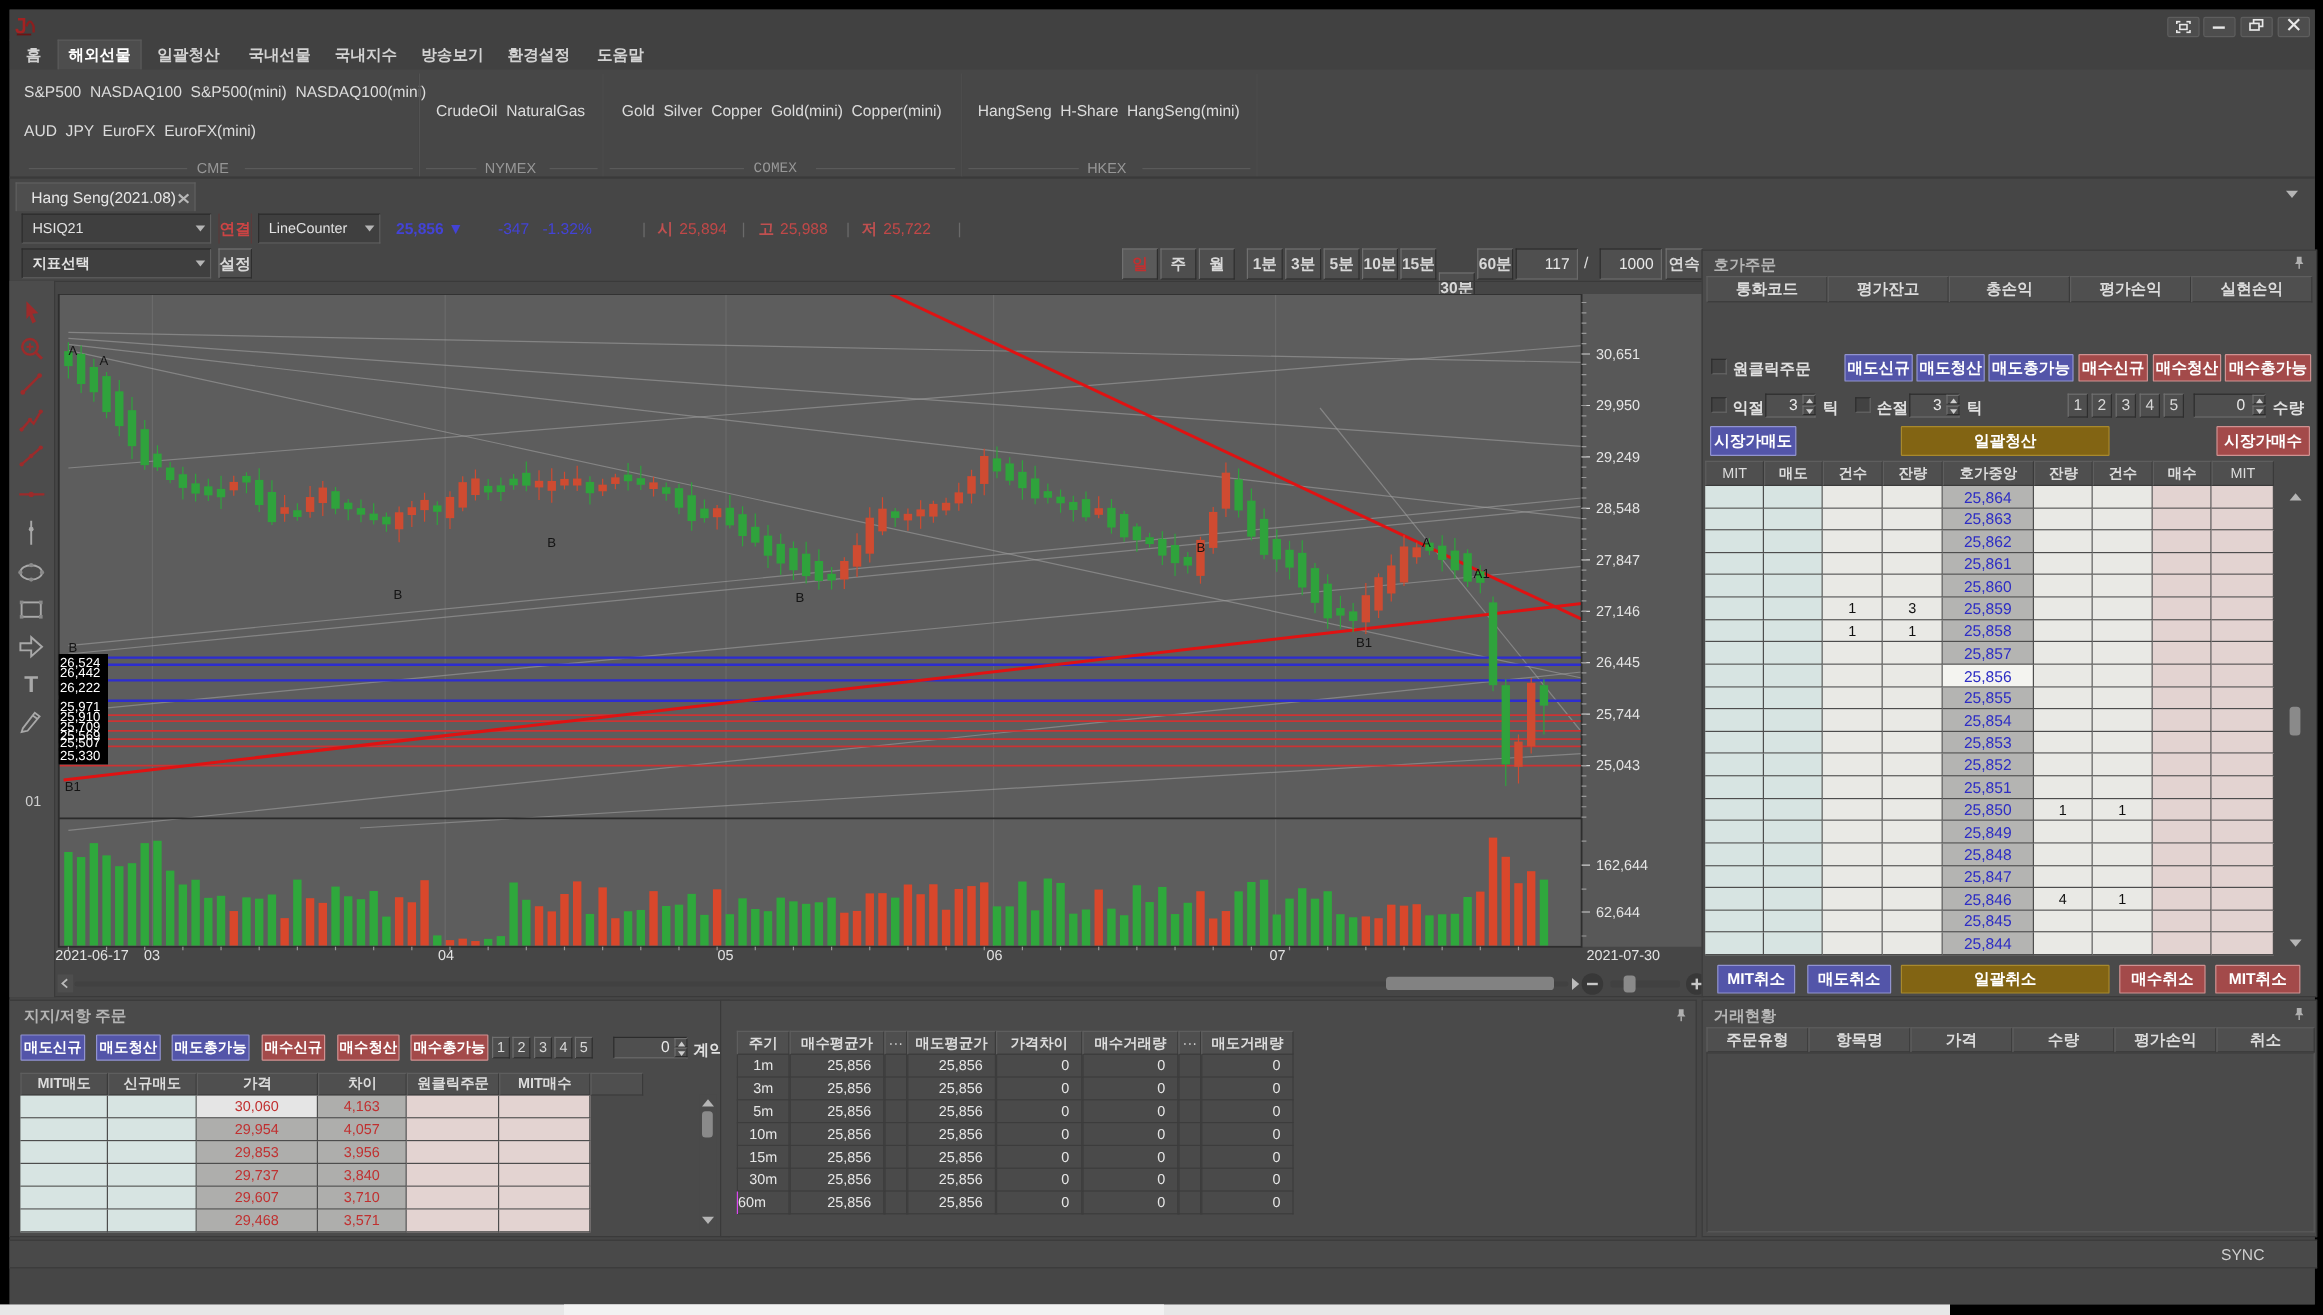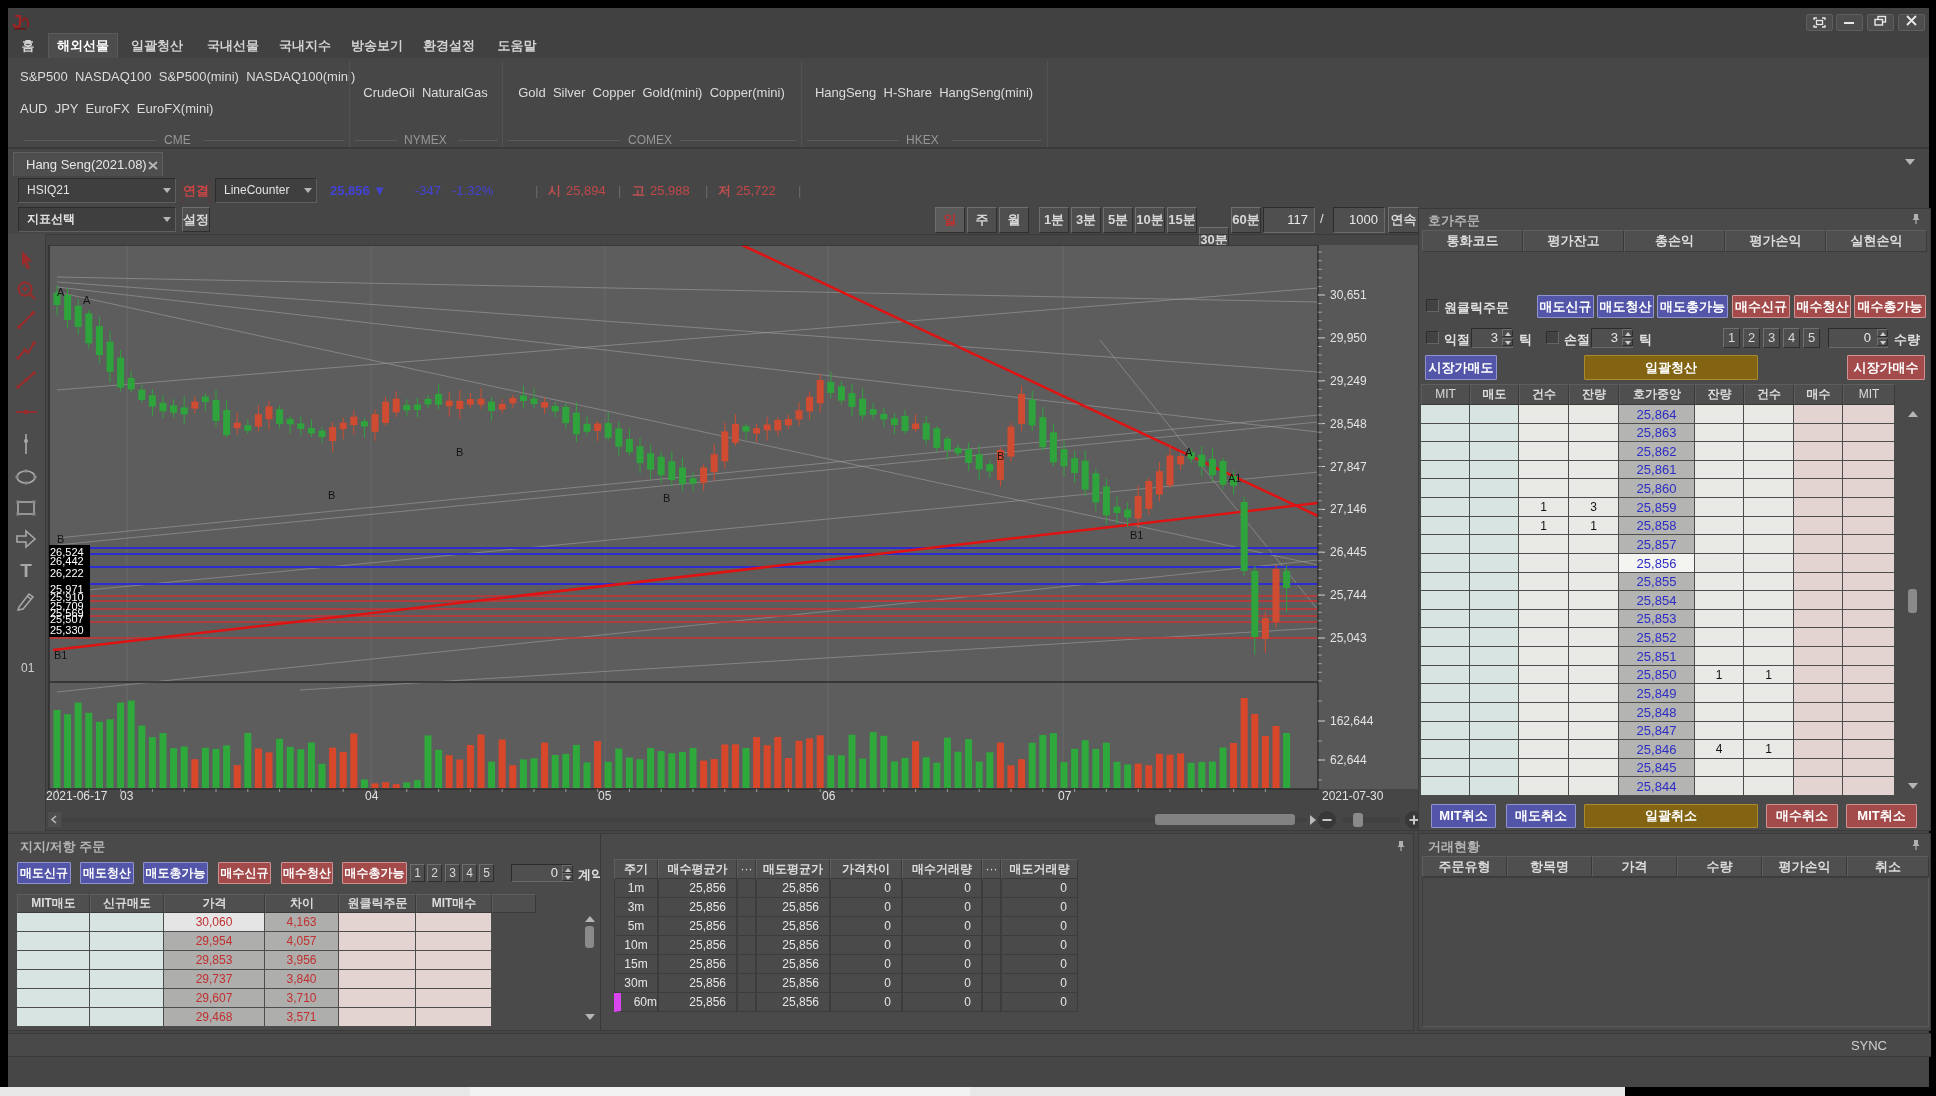--- a/index.html
+++ b/index.html
@@ -85,21 +85,21 @@
 <div class="mitem k" style="left:487px;width:44px;">도움말</div>
 </div>
 <div id="ribbon">
 <div class="ritem abs" style="left:12px;top:11px;">S&amp;P500  NASDAQ100  S&amp;P500(mini)  NASDAQ100(mini)</div>
 <div class="ritem abs" style="left:12px;top:43px;">AUD  JPY  EuroFX  EuroFX(mini)</div>
 <div class="ritem abs" style="left:341px;width:153px;top:27px;text-align:center;">CrudeOil  NaturalGas</div>
 <div class="ritem abs" style="left:494px;width:299px;top:27px;text-align:center;">Gold  Silver  Copper  Gold(mini)  Copper(mini)</div>
 <div class="ritem abs" style="left:793px;width:246px;top:27px;text-align:center;">HangSeng  H-Share  HangSeng(mini)</div>
 <div class="rlabel" style="left:156px;">CME</div>
 <div class="rlabel" style="left:396px;">NYMEX</div>
-<div class="rlabel" style="left:620px;">COMEX</div>
+<div class="rlabel" style="left:620px;font-family:Liberation Mono, monospace;">COMEX</div>
 <div class="rlabel" style="left:898px;">HKEX</div>
 <div class="rline" style="left:16px;width:132px;"></div>
       <div class="rline" style="left:196px;width:140px;"></div>
 <div class="rline" style="left:347px;width:42px;"></div>
       <div class="rline" style="left:450px;width:40px;"></div>
 <div class="rline" style="left:500px;width:112px;"></div>
       <div class="rline" style="left:672px;width:116px;"></div>
 <div class="rline" style="left:799px;width:92px;"></div>
       <div class="rline" style="left:944px;width:90px;"></div>
 <div class="rsep" style="left:341px;"></div>
@@ -1146,21 +1146,21 @@
         <div class="tcell" style="left:381px;top:121px;width:19px;height:19px;line-height:19px;border-left:1px solid #3c3c3c;"></div>
         <div class="tcell" style="left:400px;top:121px;width:77px;height:19px;line-height:19px;text-align:right;padding-right:10px;border-left:1px solid #3c3c3c;">0</div>
         <div class="tcell" style="left:13px;top:140px;width:44px;height:19px;line-height:19px;text-align:center;border-left:1px solid #3c3c3c;">30m</div>
         <div class="tcell" style="left:57px;top:140px;width:79px;height:19px;line-height:19px;text-align:right;padding-right:10px;border-left:1px solid #3c3c3c;">25,856</div>
         <div class="tcell" style="left:136px;top:140px;width:19px;height:19px;line-height:19px;border-left:1px solid #3c3c3c;"></div>
         <div class="tcell" style="left:155px;top:140px;width:74px;height:19px;line-height:19px;text-align:right;padding-right:10px;border-left:1px solid #3c3c3c;">25,856</div>
         <div class="tcell" style="left:229px;top:140px;width:72px;height:19px;line-height:19px;text-align:right;padding-right:10px;border-left:1px solid #3c3c3c;">0</div>
         <div class="tcell" style="left:301px;top:140px;width:80px;height:19px;line-height:19px;text-align:right;padding-right:10px;border-left:1px solid #3c3c3c;">0</div>
         <div class="tcell" style="left:381px;top:140px;width:19px;height:19px;line-height:19px;border-left:1px solid #3c3c3c;"></div>
         <div class="tcell" style="left:400px;top:140px;width:77px;height:19px;line-height:19px;text-align:right;padding-right:10px;border-left:1px solid #3c3c3c;">0</div>
-        <div class="tcell" style="left:13px;top:159px;width:44px;height:19px;line-height:19px;text-align:right;border-left:7px solid #d946ef;">60m</div>
+        <div class="tcell" style="left:13px;top:159px;width:44px;height:19px;line-height:19px;text-align:left;border-left:1px solid #d946ef;">60m</div>
         <div class="tcell" style="left:57px;top:159px;width:79px;height:19px;line-height:19px;text-align:right;padding-right:10px;border-left:1px solid #3c3c3c;">25,856</div>
         <div class="tcell" style="left:136px;top:159px;width:19px;height:19px;line-height:19px;border-left:1px solid #3c3c3c;"></div>
         <div class="tcell" style="left:155px;top:159px;width:74px;height:19px;line-height:19px;text-align:right;padding-right:10px;border-left:1px solid #3c3c3c;">25,856</div>
         <div class="tcell" style="left:229px;top:159px;width:72px;height:19px;line-height:19px;text-align:right;padding-right:10px;border-left:1px solid #3c3c3c;">0</div>
         <div class="tcell" style="left:301px;top:159px;width:80px;height:19px;line-height:19px;text-align:right;padding-right:10px;border-left:1px solid #3c3c3c;">0</div>
         <div class="tcell" style="left:381px;top:159px;width:19px;height:19px;line-height:19px;border-left:1px solid #3c3c3c;"></div>
         <div class="tcell" style="left:400px;top:159px;width:77px;height:19px;line-height:19px;text-align:right;padding-right:10px;border-left:1px solid #3c3c3c;">0</div>
 </div>
 <div class="panel" id="brpanel" style="left:1410px;top:684px;width:513px;height:198px;">
 <div class="ptitle k abs" style="left:9px;top:4px;">거래현황</div>

